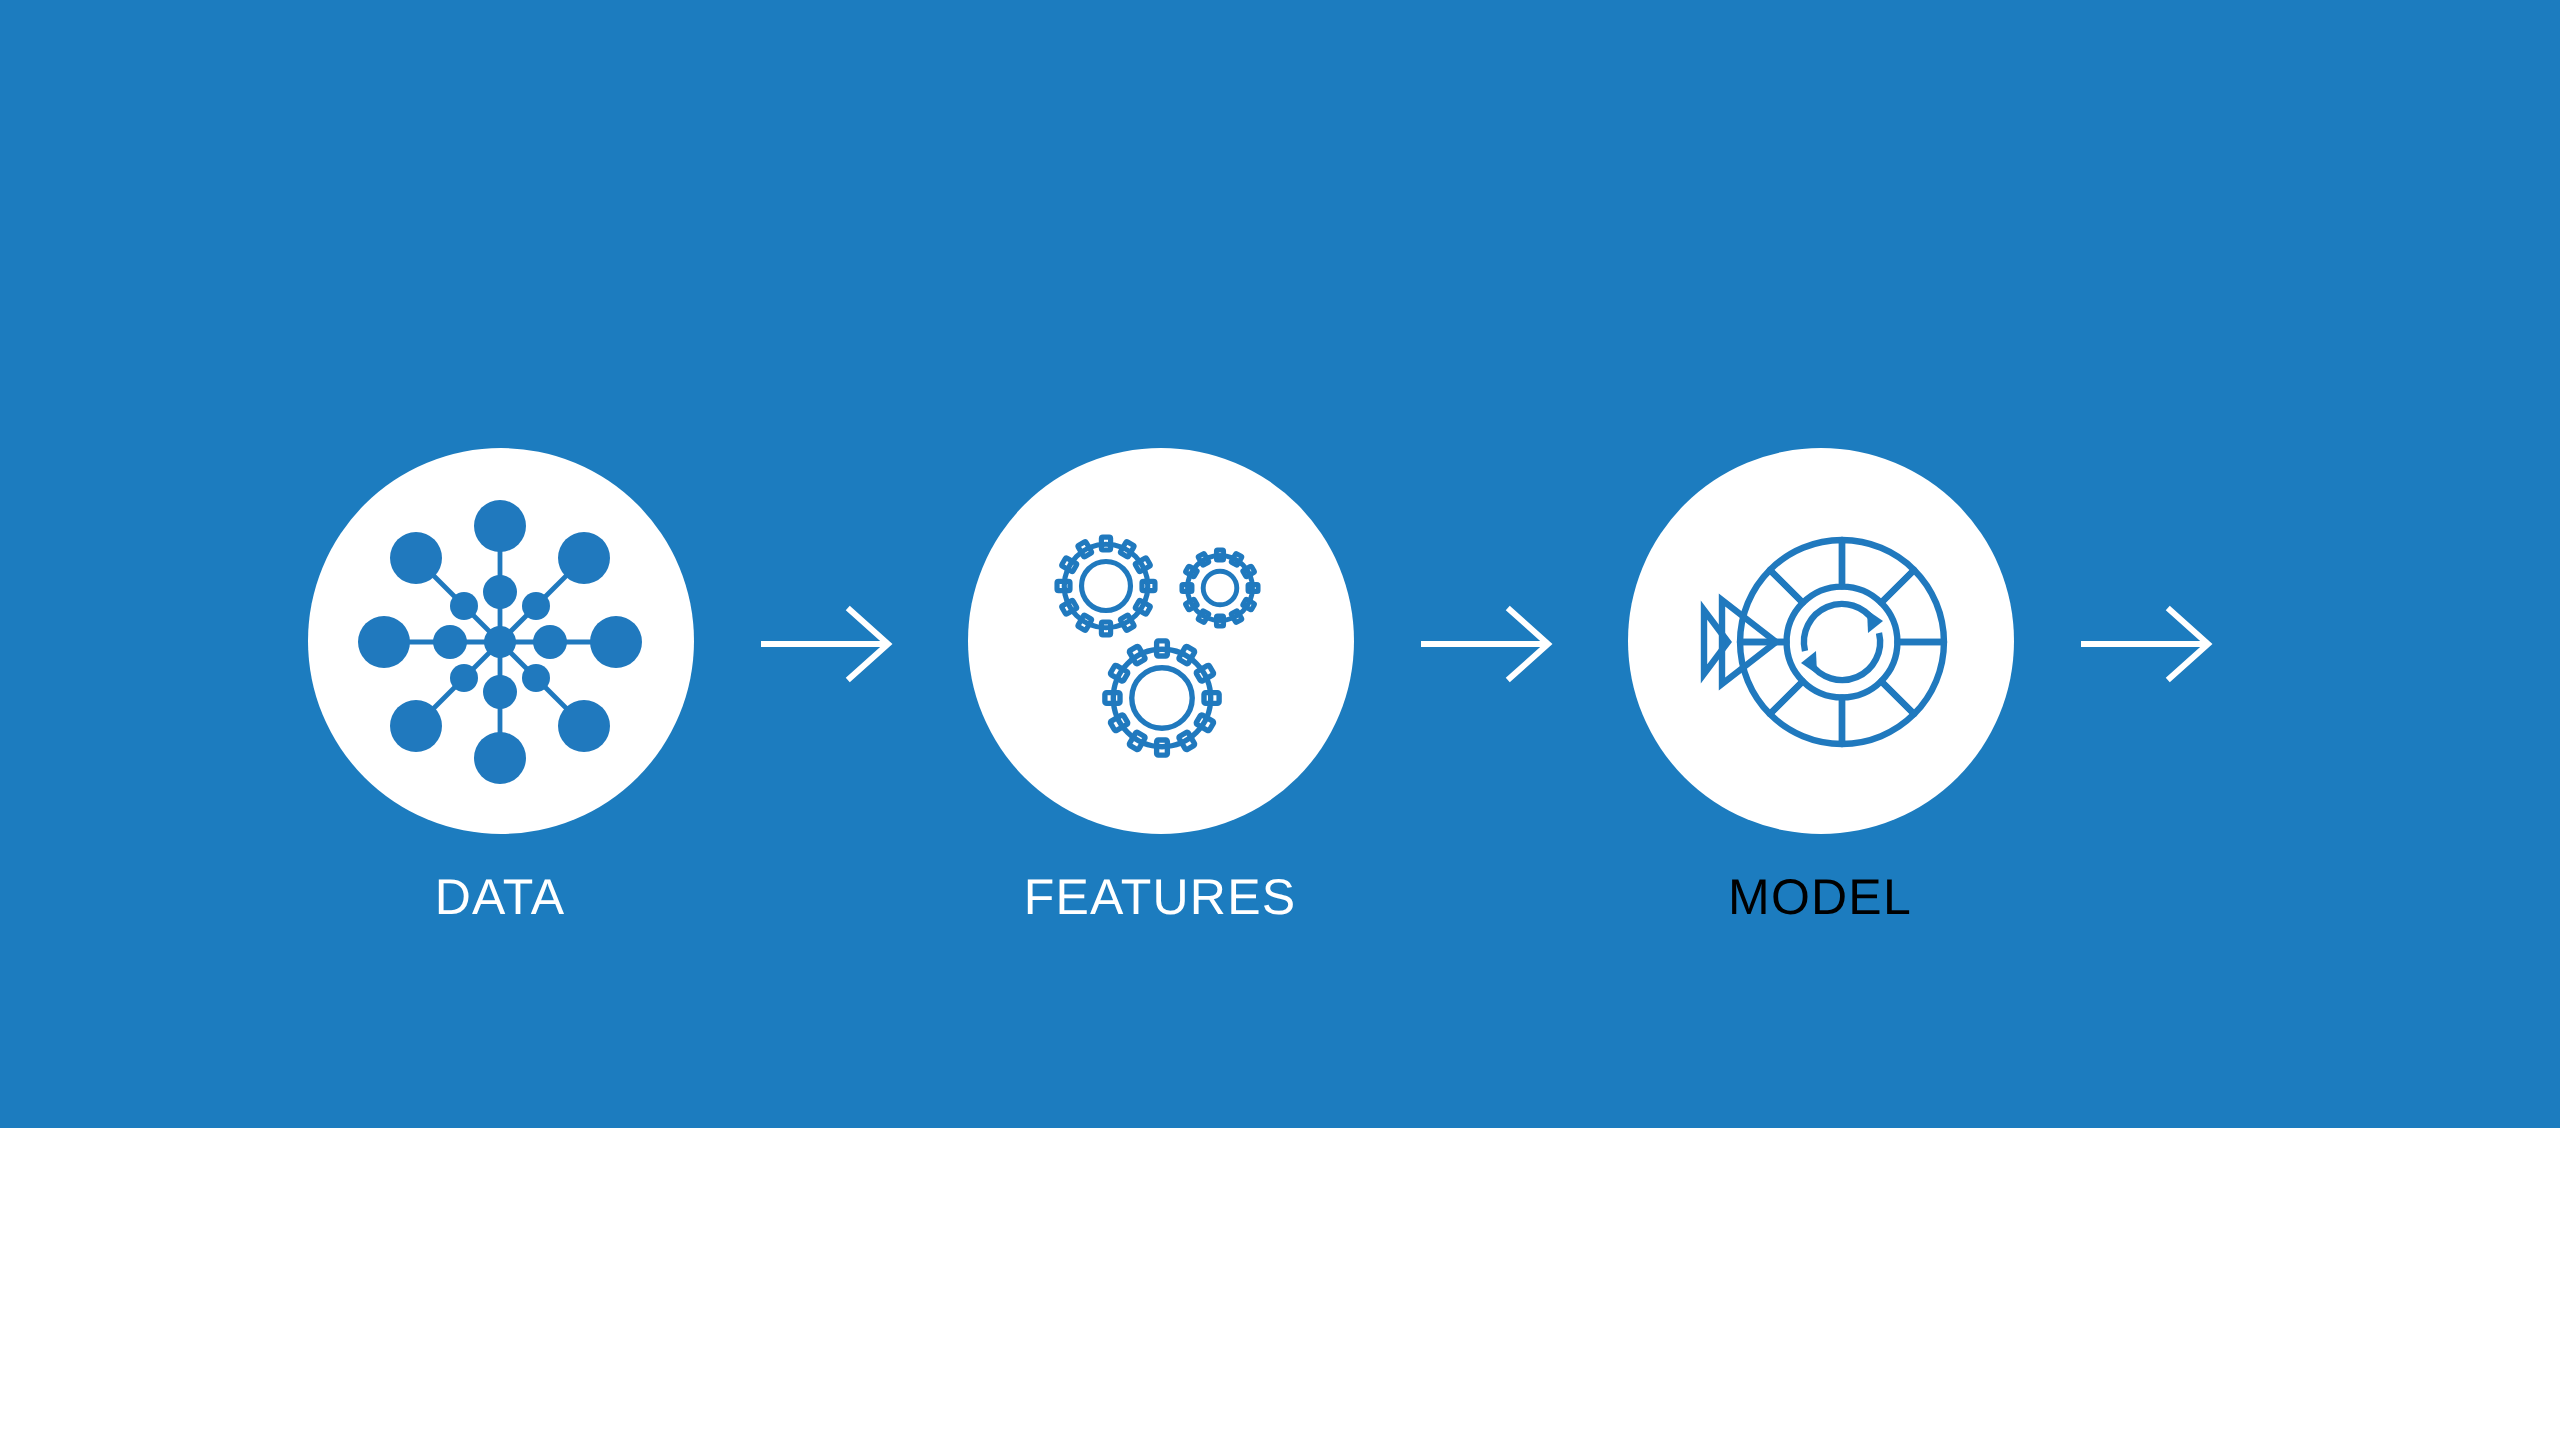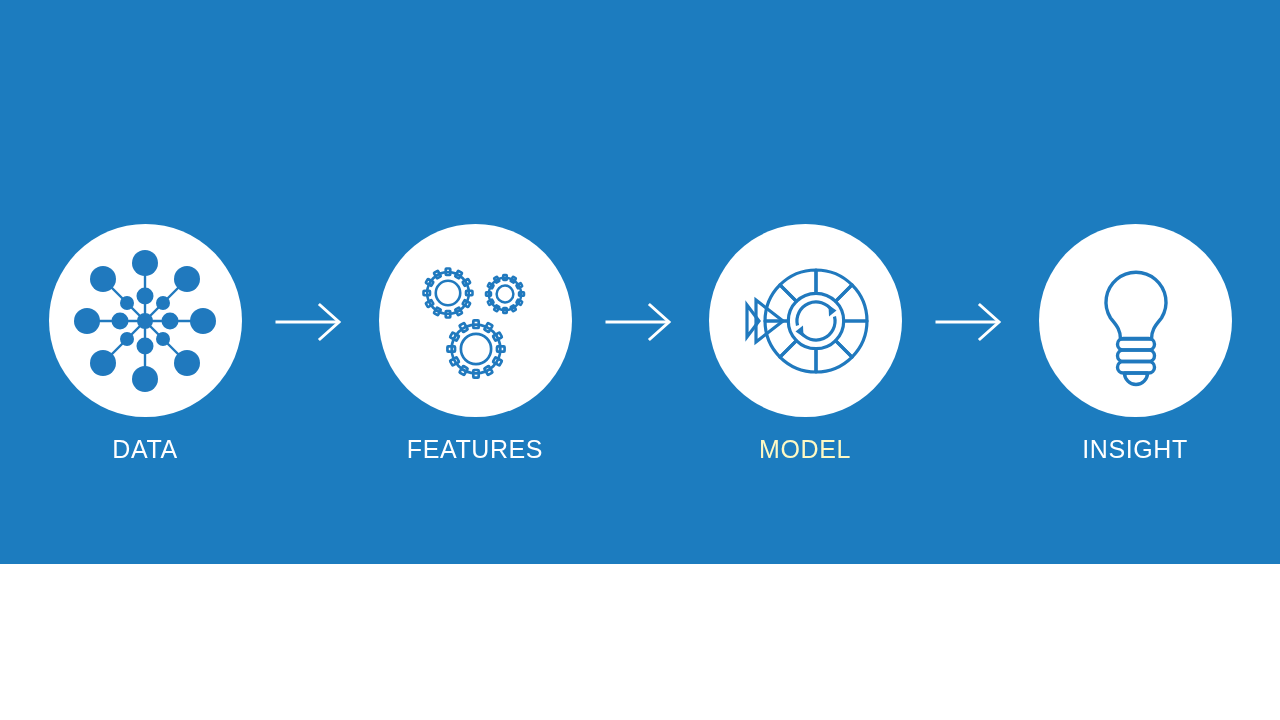--- a/index.html
+++ b/index.html
@@ -245,48 +245,27 @@
             <polygon points="98.5,59.0 106.5,64.5 99.0,70.5"></polygon>
             <polygon points="73.5,91.0 65.5,85.5 73.0,79.5"></polygon>
           </g>
 
           <g fill="none" stroke="#2079BE" stroke-width="3.2" stroke-linejoin="miter">
             <polygon points="17,59 17,91 29,75"></polygon>
             <polygon points="26,54 26,96 53,75"></polygon>
           </g>
         </svg>
       </div>
-      <div class="step-label" style="color: #fef9c3; text-align: center;">MODEL</div>
+      <div class="step-label" style="color: #000000; text-align: center;">MODEL</div>
     </div>
 
     <div class="connector">
       <svg width="70" height="40" viewBox="0 0 70 40">
         <g stroke="#FFFFFF" stroke-width="3" fill="none" stroke-linecap="square" stroke-linejoin="miter">
           <line x1="2" y1="20" x2="62" y2="20"></line>
           <polyline points="45,3 64,20 45,37"></polyline>
         </g>
       </svg>
     </div>
 
-    <div class="step">
-      <div class="disc" style="background: rgb(255, 255, 255);">
-        <svg width="150" height="150" viewBox="0 0 150 150">
-          <g fill="none" stroke="#2079BE" stroke-width="3.4" stroke-linejoin="round" stroke-linecap="round">
-
-            <path d="M 60.5 93
-                     C 60.5 83 56 79 50.5 72
-                     A 30 30 0 1 1 101.5 72
-                     C 96 79 91.5 83 91.5 93
-                     Z"></path>
-
-            <rect x="57.5" y="92.5" width="37" height="11.5" rx="5.75"></rect>
-            <rect x="57.5" y="104" width="37" height="11.5" rx="5.75"></rect>
-            <rect x="57.5" y="115.5" width="37" height="11.5" rx="5.75"></rect>
-
-            <path d="M 64.5 127 L 87.5 127 A 11.5 11.5 0 0 1 64.5 127 Z"></path>
-          </g>
-        </svg>
-      </div>
-      <div class="step-label" style="color: rgb(255, 255, 255);">INSIGHT</div>
-    </div>
 
   </div>
 </div>
 
 </body></html>

